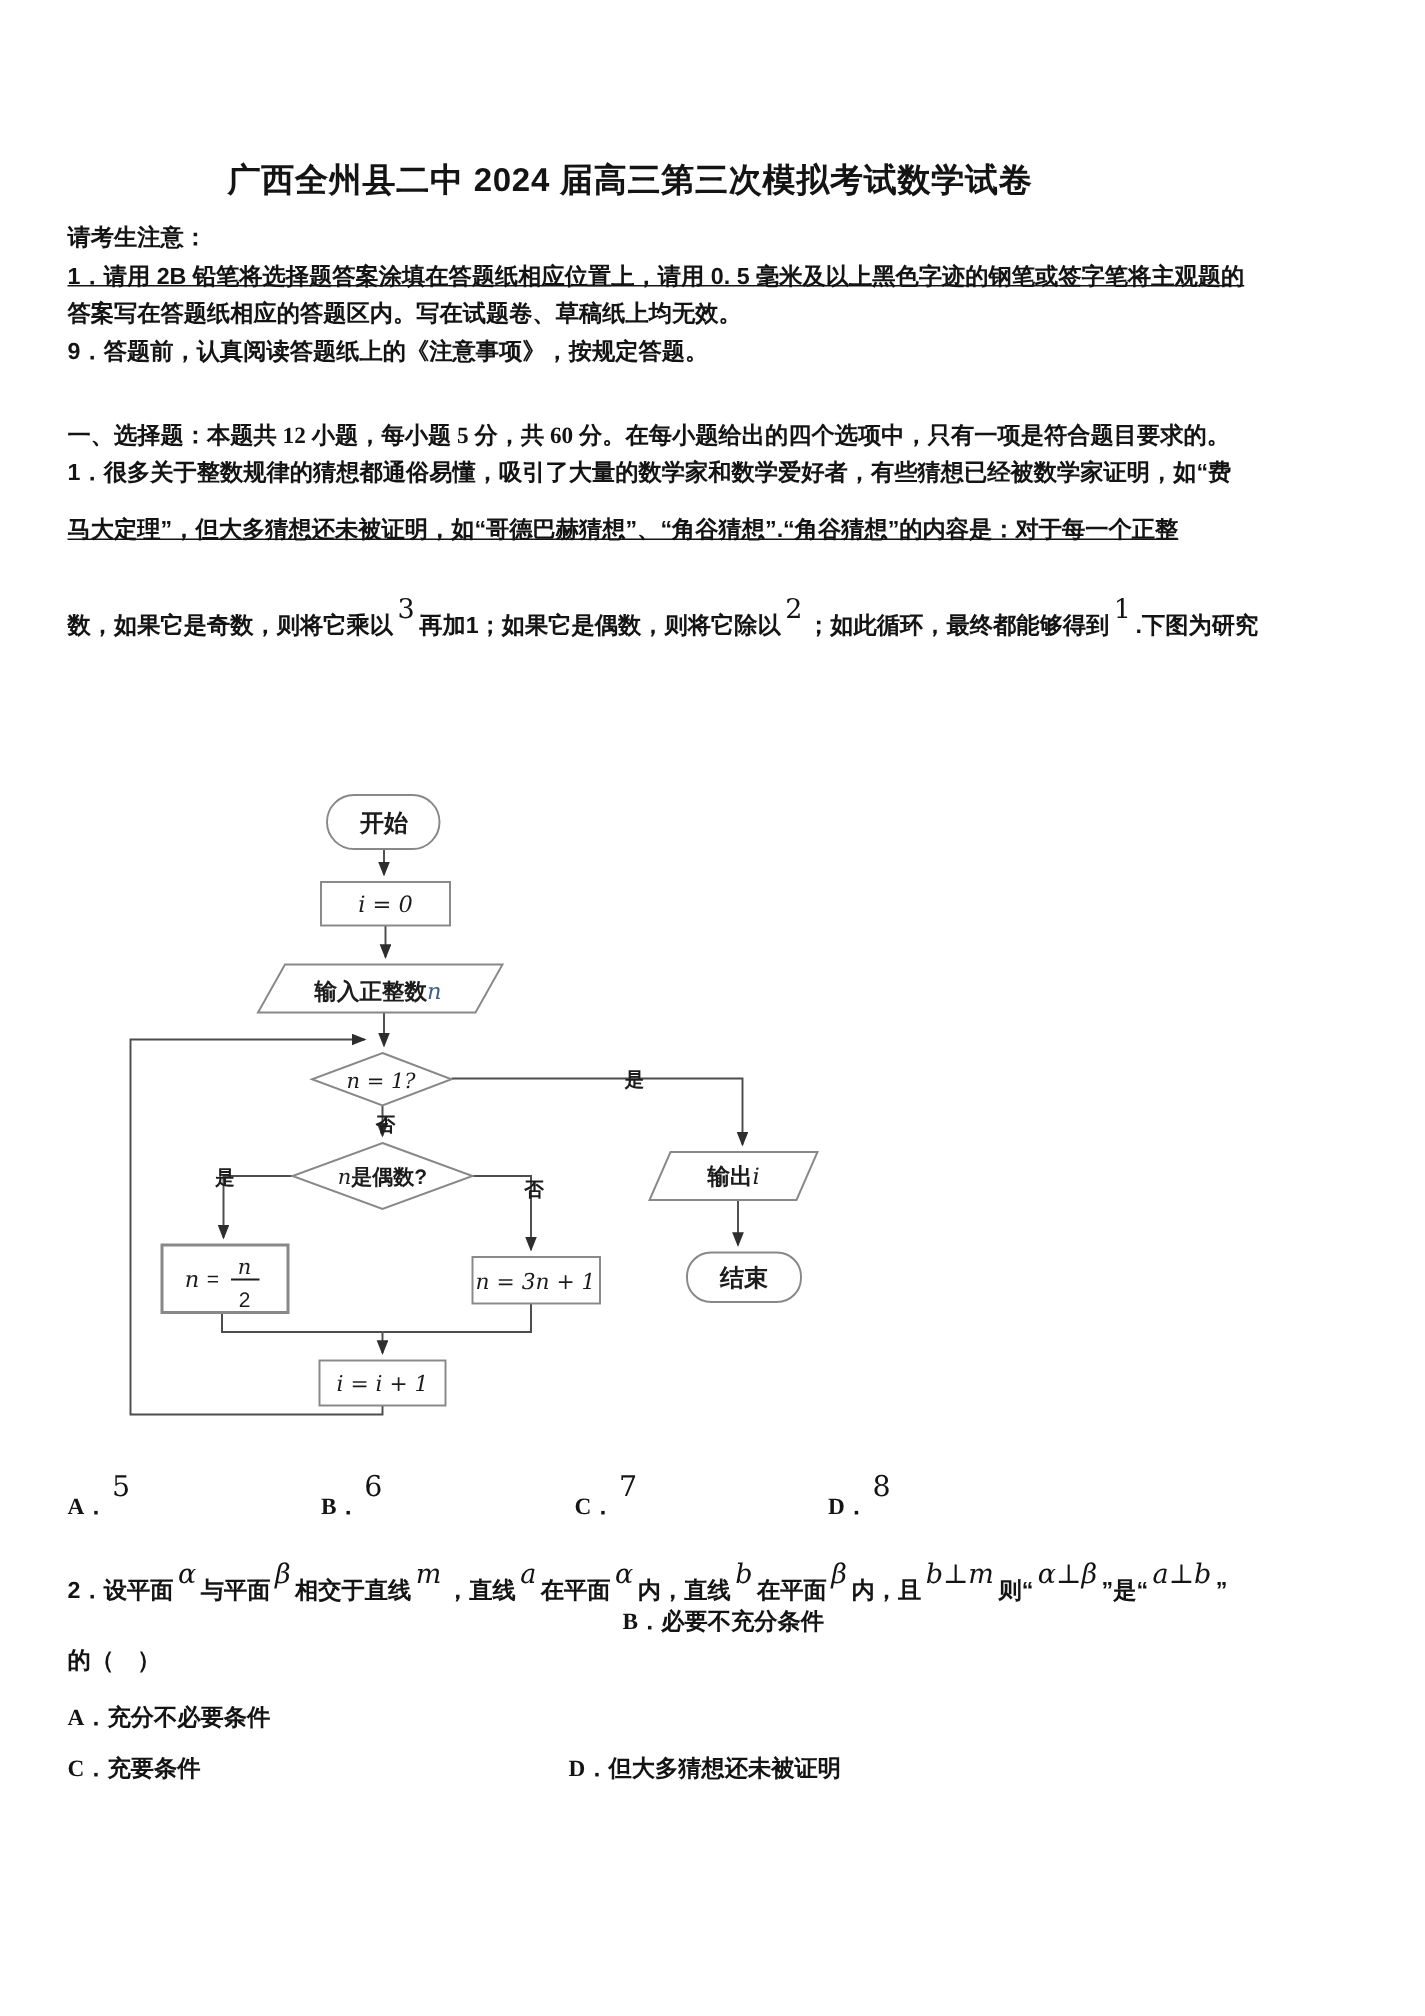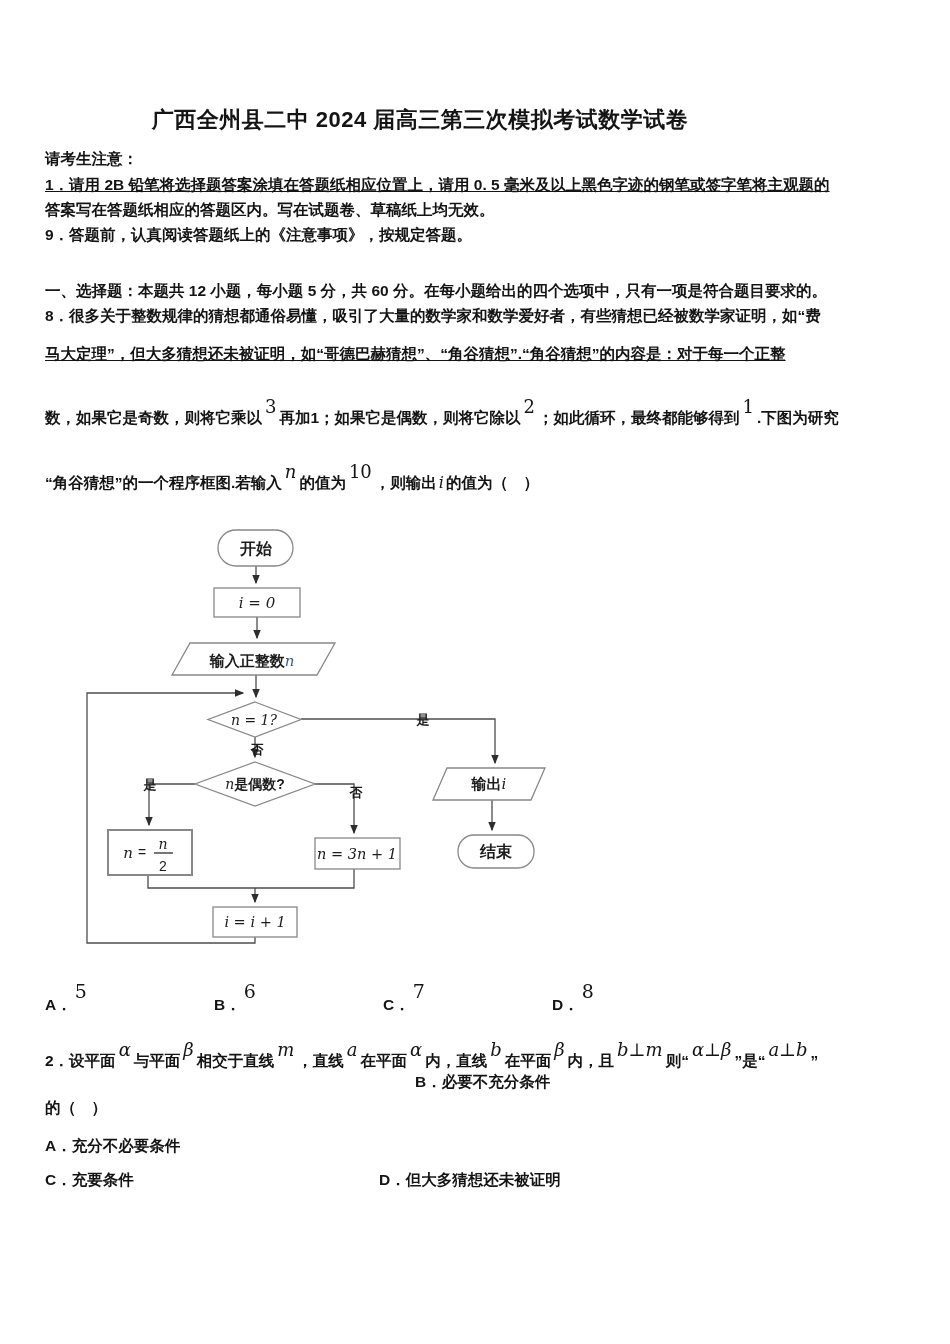--- a/index.html
+++ b/index.html
@@ -6,21 +6,21 @@
   .page{
     position:relative;
     width:950px;height:1344px;
     margin:0 auto;
     background:#ffffff;
     font-family:"Liberation Sans",sans-serif;
     color:#141414;
     overflow:hidden;
   }
   .line{position:absolute;white-space:nowrap;line-height:1.25;font-size:15.5px;font-weight:600;}
-  .b{font-weight:700;}
+  .b{font-weight:700;font-family:Liberation Serif, serif;}
   #title{top:106px;left:0;width:840px;text-align:center;font-size:22px;font-weight:700;letter-spacing:.5px;}
   
   .sup{display:inline-block;transform:translateY(-10px);font-family:"DejaVu Serif","Liberation Serif",serif;font-weight:400;font-size:18px;padding:0 3px;}
   .supv{font-style:italic;}
   .bvar{font-family:"DejaVu Serif","Liberation Serif",serif;font-style:italic;font-weight:400;font-size:16px;padding:0 2px;}
   .opt{position:absolute;top:0;}
   .opt .sup{font-size:19px;transform:translateY(-12px);}
   svg text{font-family:"Liberation Sans",sans-serif;}
   .eq{font-family:"DejaVu Serif","Liberation Serif",serif;font-style:italic;}
 </style>
@@ -31,26 +31,25 @@
 
   <div id="title" class="line">广西全州县二中 2024 届高三第三次模拟考试数学试卷</div>
 
   <div class="line b" style="left:45px;top:149px;">请考生注意：</div>
   <div class="line" style="left:45px;top:175px;text-decoration:underline;">1．请用 2B 铅笔将选择题答案涂填在答题纸相应位置上，请用 0. 5 毫米及以上黑色字迹的钢笔或签字笔将主观题的</div>
   <div class="line" style="left:45px;top:200px;">答案写在答题纸相应的答题区内。写在试题卷、草稿纸上均无效。</div>
   <div class="line" style="left:45px;top:225px;">9．答题前，认真阅读答题纸上的《注意事项》，按规定答题。</div>
 
   <div class="line b" style="left:45px;top:281px;">一、选择题：本题共 12 小题，每小题 5 分，共 60 分。在每小题给出的四个选项中，只有一项是符合题目要求的。</div>
 
-  <div class="line" style="left:45px;top:306px;">8．很多关于整数规律的猜想都通俗易懂，吸引了大量的数学家和数学爱好者，有些猜想已经被数学家证明，如“费</div>
+  <div class="line" style="left:45px;top:306px;">1．很多关于整数规律的猜想都通俗易懂，吸引了大量的数学家和数学爱好者，有些猜想已经被数学家证明，如“费</div>
   <div class="line" style="left:45px;top:344px;text-decoration:underline;">马大定理”，但大多猜想还未被证明，如“哥德巴赫猜想”、“角谷猜想”.“角谷猜想”的内容是：对于每一个正整</div>
 
   <div class="line" style="left:45px;top:406px;text-align:center;"><span>数，如果它是奇数，则将它乘以</span><span class="sup">3</span><span>再加1；如果它是偶数，则将它除以</span><span class="sup">2</span><span>；如此循环，最终都能够得到</span><span class="sup">1</span><span>.下图为研究</span></div>
 
-  <div class="line" style="left:45px;top:471px;"><span>“角谷猜想”的一个程序框图.若输入</span><span class="sup supv">n</span><span>的值为</span><span class="sup">10</span><span>，则输出</span><span class="bvar">i</span><span>的值为（　）</span></div>
 
   <svg style="position:absolute;left:0;top:520px;" width="600" height="435" viewBox="0 0 600 435">
     <defs>
       <marker id="ah" markerWidth="9" markerHeight="8" refX="6.5" refY="3" orient="auto">
         <path d="M0,0 L7.5,3 L0,6 z" fill="#2e2e2e"></path>
       </marker>
     </defs>
 
     <g stroke="#4d4d4d" stroke-width="1.3" fill="none">
       <line x1="256" y1="46" x2="256" y2="63" marker-end="url(#ah)"></line>

